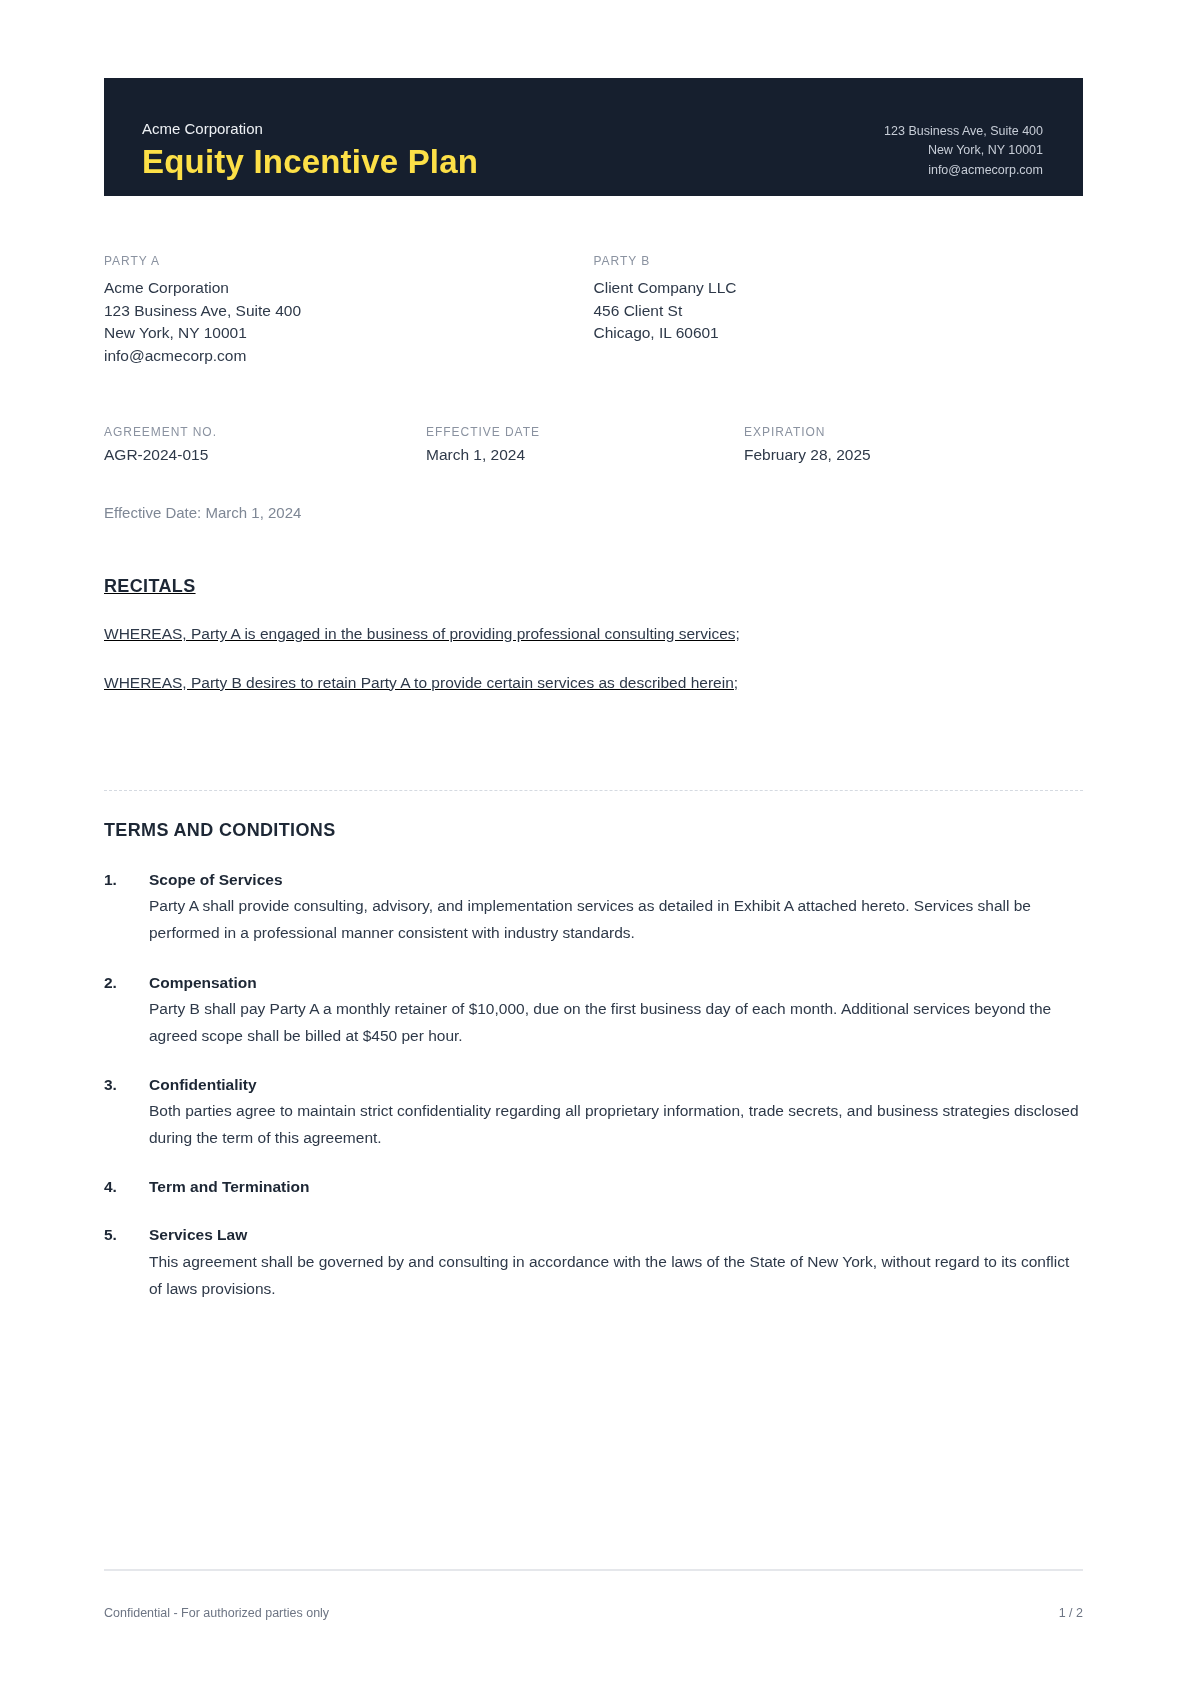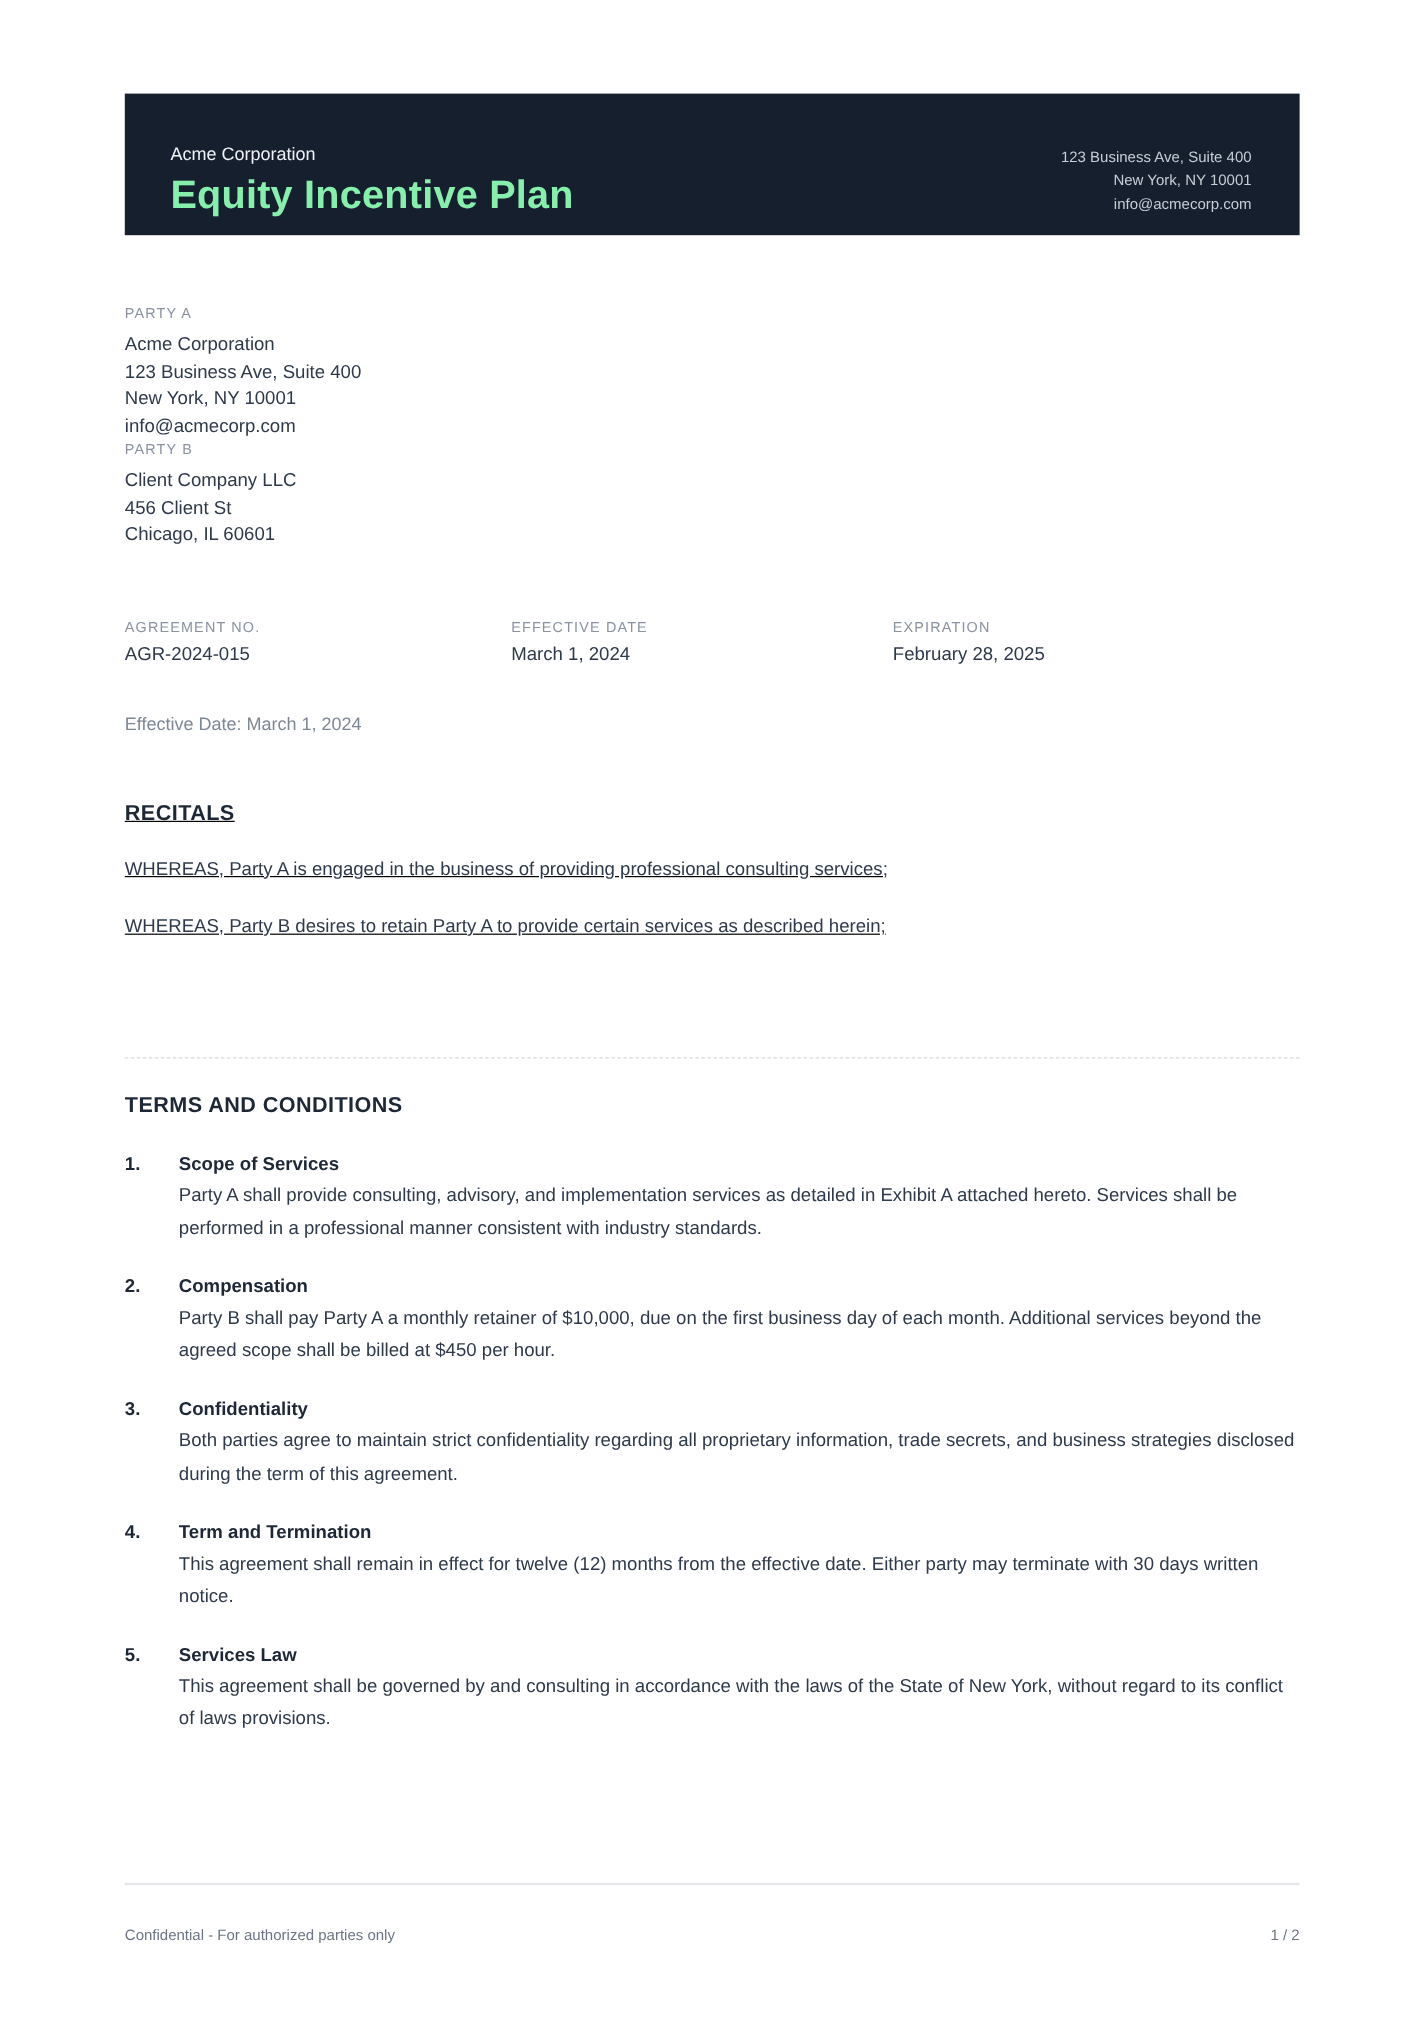--- a/index.html
+++ b/index.html
@@ -26,21 +26,21 @@
   }
   .company-name {
     font-size: 15px;
     color: #EEF1F5;
     margin-bottom: 7px;
     font-weight: 400;
   }
   .doc-title {
     font-size: 33px;
     font-weight: 700;
-    color: #86efac;
+    color: #fde047;
     line-height: 1.1;
     letter-spacing: 0.2px;
   }
   .header-address {
     text-align: right;
     font-size: 12.5px;
     color: #C7CDD7;
     line-height: 1.55;
     padding-top: 2px;
   }
@@ -52,21 +52,21 @@
     font-size: 12px;
     font-weight: 500;
     color: #8A92A0;
     letter-spacing: 0.08em;
     text-transform: uppercase;
   }
 
   .parties {
     margin-top: 58px;
     display: grid;
-    grid-template-columns: 1fr;
+    grid-template-columns: 1fr 1fr;
   }
   .party .section-label { margin-bottom: 9px; }
   .party-line {
     font-size: 15.5px;
     color: #2E3949;
     line-height: 1.45;
   }
 
   .meta-row {
     margin-top: 58px;
@@ -230,21 +230,20 @@
           <div>
             <div class="term-title">Confidentiality</div>
             <div class="term-body">Both parties agree to maintain strict confidentiality regarding all proprietary information, trade secrets, and business strategies disclosed during the term of this agreement.</div>
           </div>
         </div>
 
         <div class="term-item">
           <div class="term-number">4.</div>
           <div>
             <div class="term-title">Term and Termination</div>
-            <div class="term-body">This agreement shall remain in effect for twelve (12) months from the effective date. Either party may terminate with 30 days written notice.</div>
           </div>
         </div>
 
         <div class="term-item">
           <div class="term-number">5.</div>
           <div>
             <div class="term-title">Services Law</div>
             <div class="term-body">This agreement shall be governed by and consulting in accordance with the laws of the State of New York, without regard to its conflict of laws provisions.</div>
           </div>
         </div>

